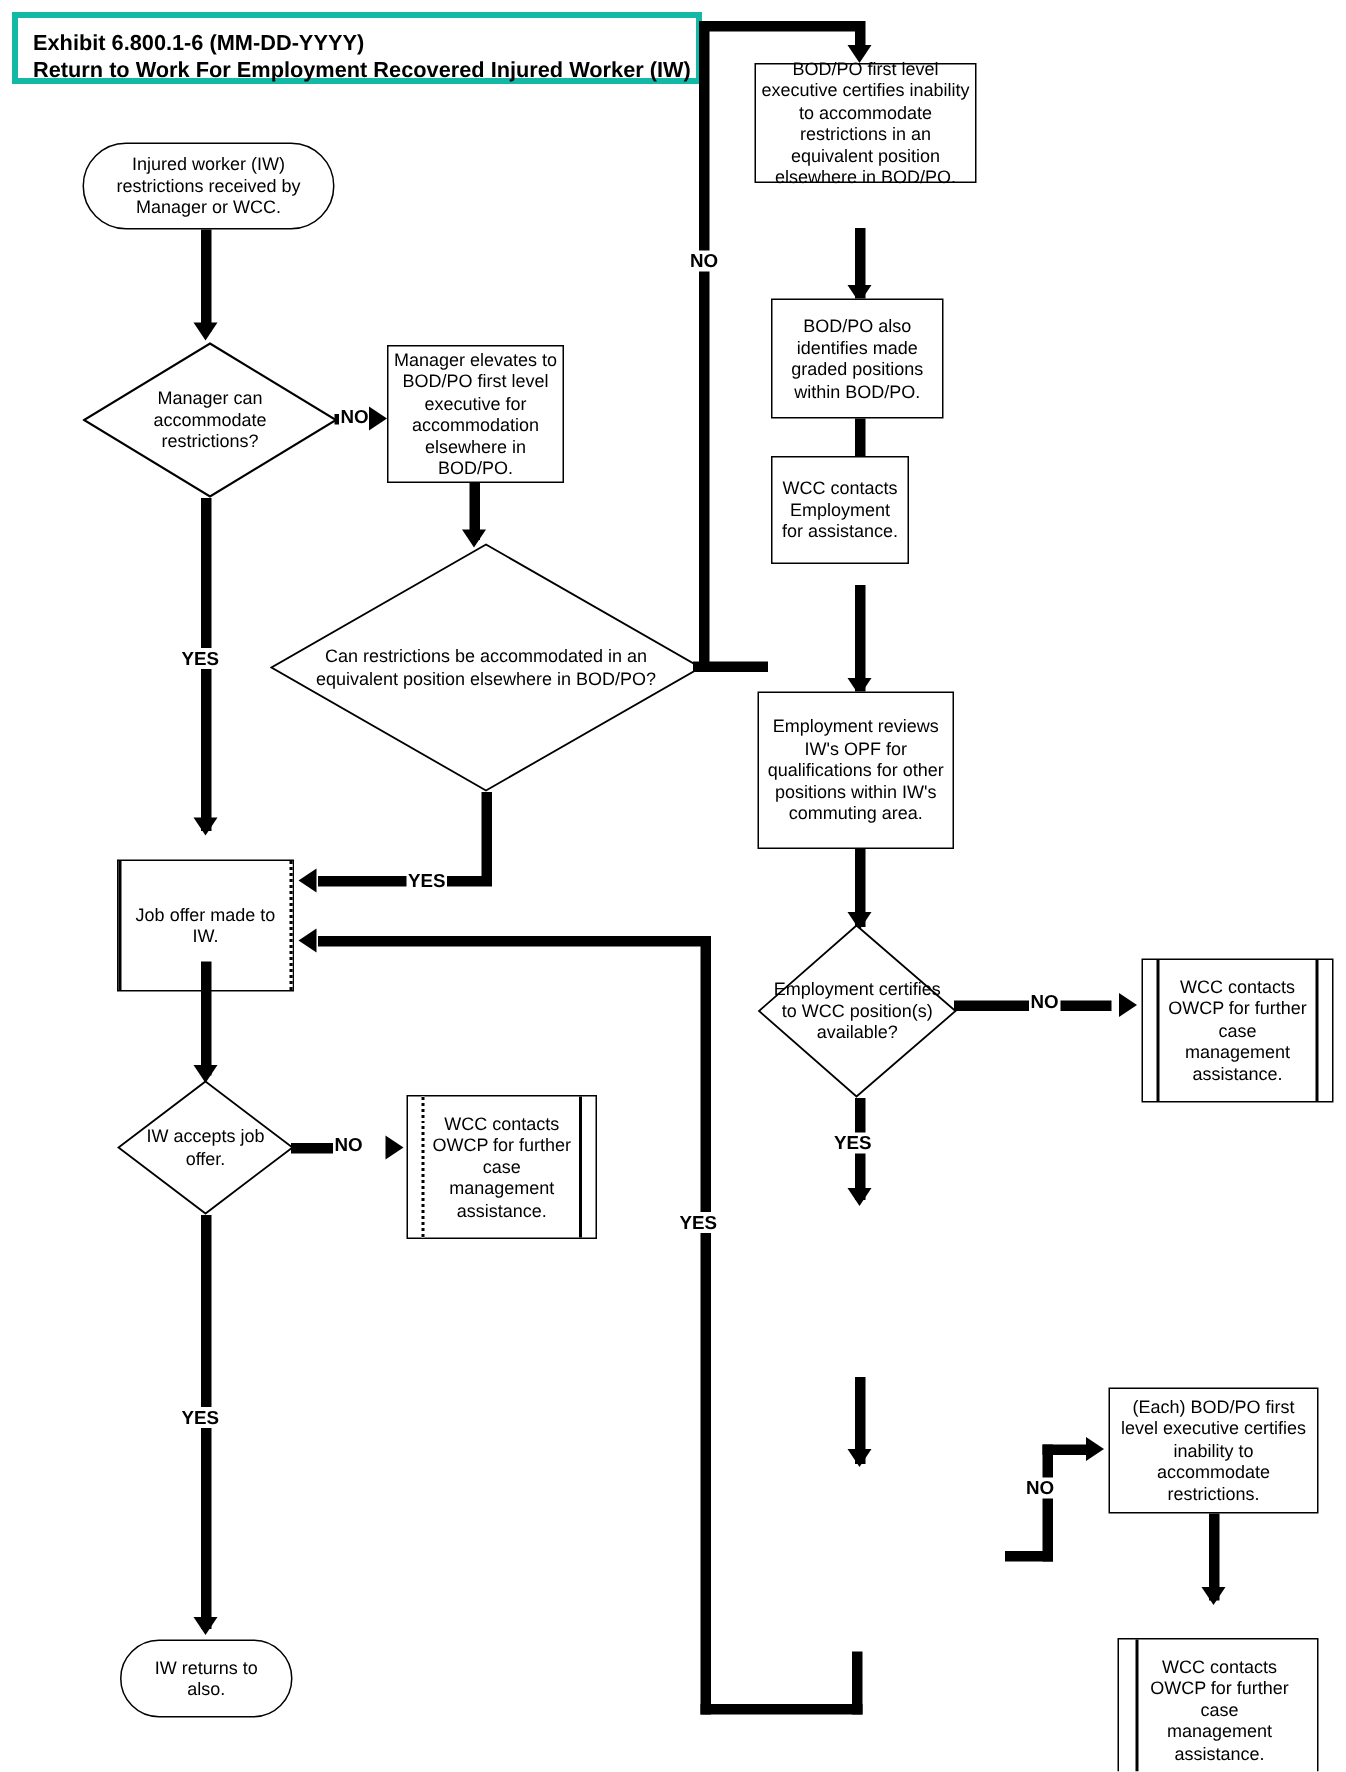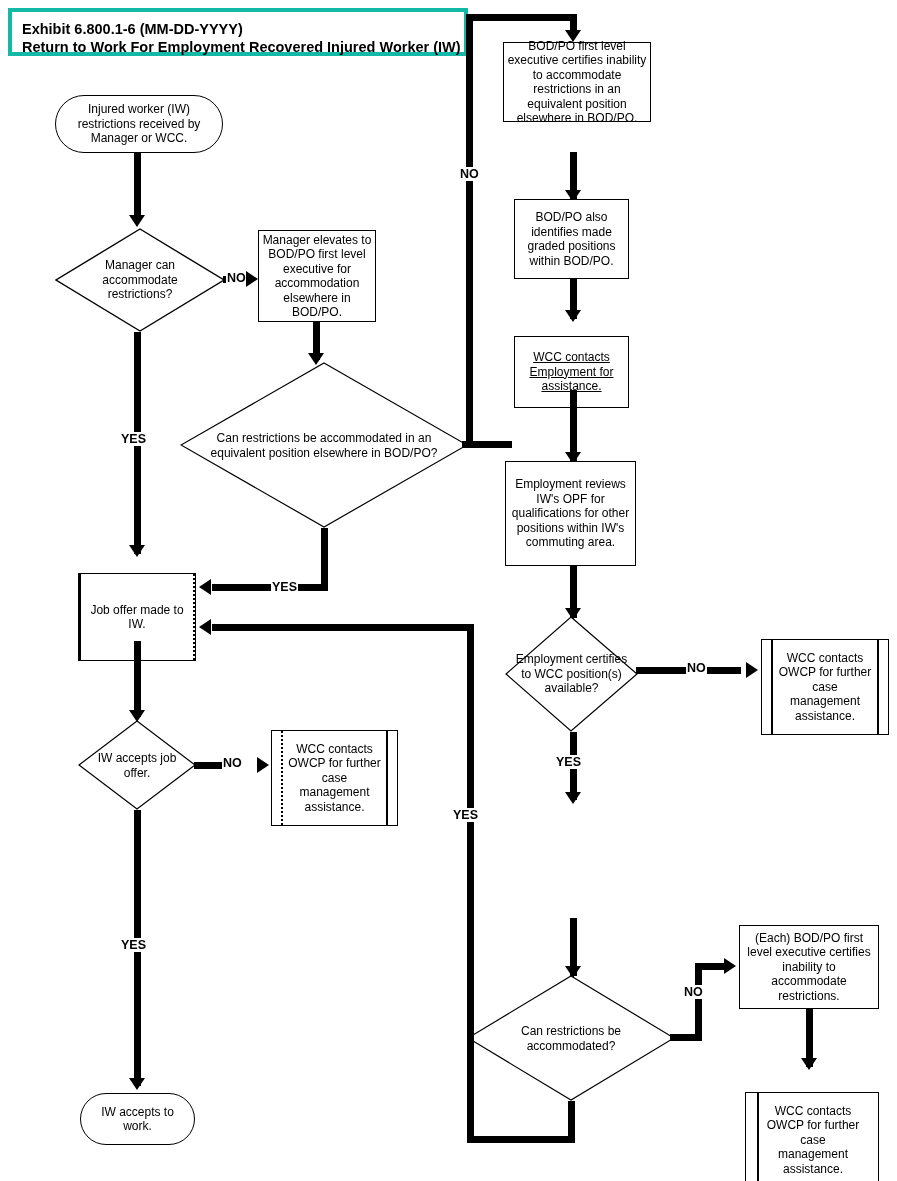--- a/index.html
+++ b/index.html
@@ -125,38 +125,38 @@
     <span class="bar l" style="left:9px;background:repeating-linear-gradient(to bottom,#000 0 2px,#fff 2px 4px);"></span>
     <span class="bar r"></span>
     <div class="txt">WCC contacts OWCP for further case management assistance.</div>
   </div>
 
   <div class="ln" style="left:134px;top:810px;width:7px;height:276px;"></div>
   <div class="lbl" style="left:120px;top:938px;">YES</div>
   <div class="arw down" style="left:129px;top:1078px;"></div>
 
   <div class="term" style="left:80px;top:1093px;width:115px;height:52px;">
-    <div class="txt">IW accepts to work.</div>
+    <div class="txt">IW returns to also.</div>
   </div>
 
   <div class="node rect" style="left:503px;top:42px;width:148px;height:80px;">
     <div class="txt">BOD/PO first level executive certifies inability to accommodate restrictions in an equivalent position elsewhere in BOD/PO.</div>
   </div>
 
   <div class="ln" style="left:570px;top:152px;width:7px;height:48px;"></div>
   <div class="arw down" style="left:565px;top:190px;"></div>
 
   <div class="node rect" style="left:514px;top:199px;width:115px;height:80px;">
     <div class="txt">BOD/PO also identifies made graded positions within BOD/PO.</div>
   </div>
 
   <div class="ln" style="left:570px;top:279px;width:7px;height:40px;"></div>
   <div class="arw down" style="left:565px;top:310px;"></div>
 
-  <div class="node rect" style="left:514px;top:336px;width:115px;height:72px;text-decoration:underline;">
+  <div class="node rect" style="left:514px;top:304px;width:92px;height:72px;">
     <div class="txt">WCC contacts Employment for assistance.</div>
   </div>
 
   <div class="ln" style="left:570px;top:390px;width:7px;height:72px;"></div>
   <div class="arw down" style="left:565px;top:452px;"></div>
 
   <div class="node rect" style="left:505px;top:461px;width:131px;height:105px;">
     <div class="txt">Employment reviews IW's OPF for qualifications for other positions within IW's commuting area.</div>
   </div>
 
@@ -181,26 +181,20 @@
   </div>
 
   <div class="ln" style="left:570px;top:732px;width:7px;height:68px;"></div>
   <div class="lbl" style="left:555px;top:755px;">YES</div>
   <div class="arw down" style="left:565px;top:792px;"></div>
 
 
   <div class="ln" style="left:570px;top:918px;width:7px;height:58px;"></div>
   <div class="arw down" style="left:565px;top:966px;"></div>
 
-  <div class="dia" style="left:467px;top:975px;width:208px;height:126px;">
-    <svg viewBox="0 0 208 126" preserveAspectRatio="none">
-        <polygon points="104,1 207,63 104,125 1,63" fill="#fff" stroke="#000" stroke-width="1.2"></polygon>
-      </svg>
-    <div class="txt">Can restrictions be accommodated?</div>
-  </div>
 
   <div class="ln" style="left:670px;top:1034px;width:32px;height:7px;"></div>
   <div class="ln" style="left:695px;top:963px;width:7px;height:78px;"></div>
   <div class="lbl" style="left:683px;top:985px;">NO</div>
   <div class="ln" style="left:695px;top:963px;width:32px;height:7px;"></div>
   <div class="arw right" style="left:724px;top:958px;"></div>
 
   <div class="node rect" style="left:739px;top:925px;width:140px;height:84px;">
     <div class="txt">(Each) BOD/PO first level executive certifies inability to accommodate restrictions.</div>
   </div>

